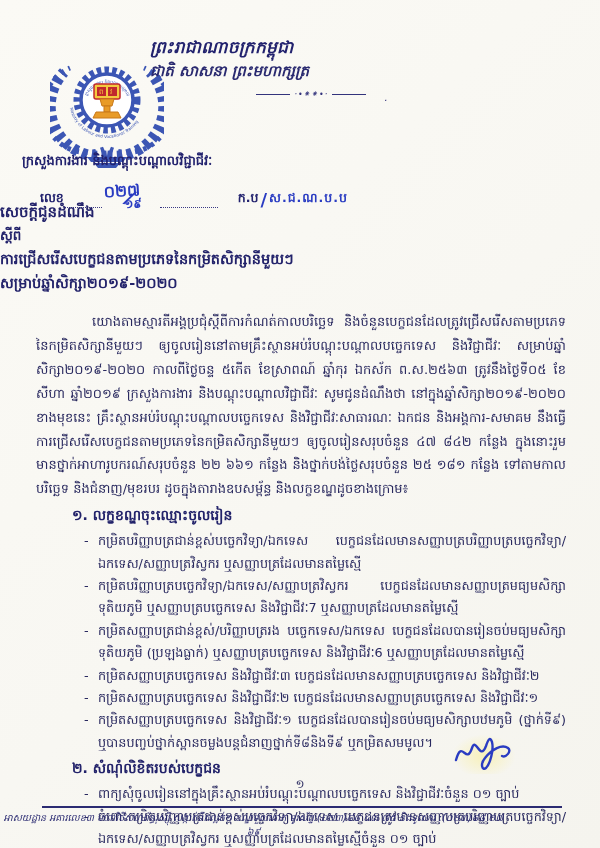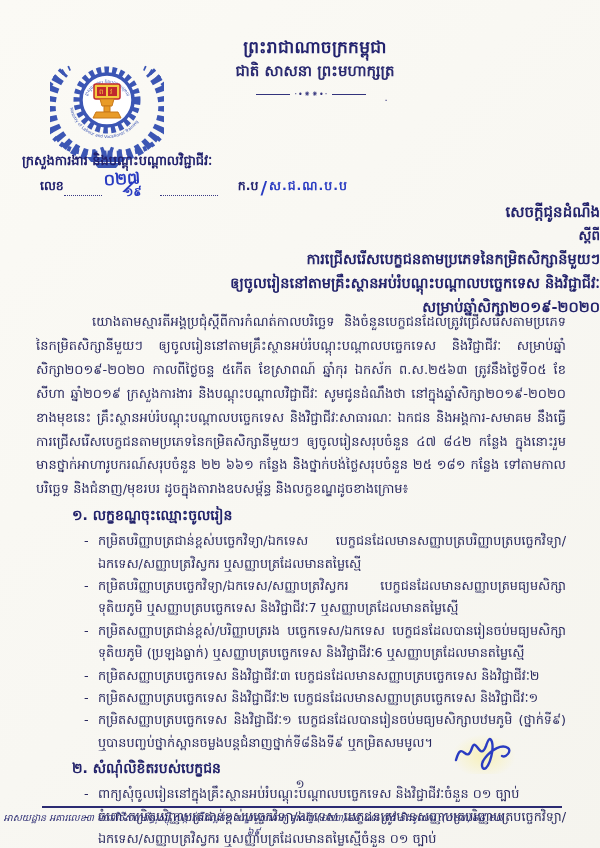--- a/index.html
+++ b/index.html
@@ -4,43 +4,43 @@
 <style>
   html,body{margin:0;padding:0;background:#888;}
   .page{
     position:relative;width:600px;height:848px;margin:0 auto;
     background:linear-gradient(135deg,#fbfaf5 0%,#f8f7f2 55%,#f5f4ee 100%);
     font-family:"DejaVu Sans","Liberation Sans",sans-serif;
     color:#262662;overflow:hidden;
   }
   
   .seal{position:absolute;left:50px;top:44px;width:114px;height:126px;}
-  .kingdom-block{position:absolute;left:150px;top:36px;width:330px;text-align:center;}
+  .kingdom-block{position:absolute;left:150px;top:36px;width:330px;font-style:italic;}
   .kingdom-title{font-size:17px;font-weight:bold;color:#22226e;letter-spacing:.3px;}
   .motto{font-size:15px;font-weight:bold;color:#2a2a70;}
   .hdr-divider{margin-top:6px;display:flex;align-items:center;justify-content:center;gap:4px;color:#33337c;}
   .hdr-divider .bar{display:inline-block;width:34px;border-top:1.4px solid #33337c;}
   .hdr-divider .orn{font-size:8px;letter-spacing:1px;}
   .hdr-divider .dot{font-size:10px;transform:translate(14px,3px);}
   
   .ministry{position:absolute;left:22px;top:152px;font-size:13px;font-weight:bold;color:#22226e;}
-  .refline{position:absolute;left:40px;top:175px;font-size:12.5px;font-weight:bold;color:#22226e;display:flex;align-items:flex-end;}
+  .refline{position:absolute;left:40px;top:187px;font-size:12.5px;font-weight:bold;color:#22226e;display:flex;align-items:flex-end;}
   .dots{display:inline-block;border-bottom:1.6px dotted #3a3a85;height:12px;}
   .dots.w1{width:38px;} .dots.w2{width:58px;}
   .hand{font-family:"DejaVu Sans","Liberation Sans",sans-serif;color:#2a3cc2;font-weight:bold;}
   .hand-frac{position:relative;display:inline-block;width:58px;height:20px;transform:rotate(-3deg);}
   .hand-frac .n{position:absolute;left:2px;top:-8px;font-size:16px;}
   .hand-frac .sl{position:absolute;left:26px;top:-2px;font-size:20px;transform:rotate(18deg);}
   .hand-frac .d{position:absolute;left:22px;top:8px;font-size:12px;}
   .ref-code{margin-left:4px;display:flex;align-items:flex-end;}
   .ref-code .pref{color:#22226e;padding-left:16px;}
   .ref-code .bigslash{color:#2a3cc2;font-size:18px;margin:0 2px;transform:translateY(2px);}
   .ref-code .suf{color:#2a3cc2;letter-spacing:1px;}
   
-  .titleblock{position:absolute;left:0;top:202px;width:600px;text-align:right;color:#23236b;font-weight:bold;}
+  .titleblock{position:absolute;left:0;top:202px;width:600px;text-align:left;color:#23236b;font-weight:bold;}
   .t1{font-size:15px;} .t2{font-size:13.5px;margin-top:3px;}
   .t3,.t4,.t5{font-size:14.5px;margin-top:3px;}
   
   .content{position:absolute;left:36px;top:310px;width:530px;}
   .bodytext{font-size:13px;line-height:1.84;text-align:justify;text-indent:56px;color:#29295f;margin:0;}
   .sec-head{font-size:14px;font-weight:bold;color:#22226a;margin:5px 0 3px 36px;}
   .bullets{margin-left:48px;}
   .bullet{display:flex;font-size:12.8px;line-height:1.75;color:#29295f;text-align:justify;}
   .bullet .dash{flex:0 0 14px;}
   .bullet .btxt{flex:1;}
@@ -122,21 +122,20 @@
       <span class="pref">ក.ប</span>
       <span class="bigslash">/</span>
       <span class="suf hand">ស.ជ.ណ.ប.ប</span>
     </span>
   </div>
 
   <div class="titleblock">
     <div class="t1">សេចក្តីជូនដំណឹង</div>
     <div class="t2">ស្តីពី</div>
     <div class="t3">ការជ្រើសរើសបេក្ខជនតាមប្រភេទនៃកម្រិតសិក្សានីមួយៗ</div>
-    <div class="t4">ឲ្យចូលរៀននៅតាមគ្រឹះស្ថានអប់រំបណ្តុះបណ្តាលបច្ចេកទេស និងវិជ្ជាជីវៈ</div>
     <div class="t5">សម្រាប់ឆ្នាំសិក្សា២០១៩-២០២០</div>
   </div>
 
   <div class="content">
     <p class="bodytext">យោងតាមស្មារតីអង្គប្រជុំស្តីពីការកំណត់កាលបរិច្ឆេទ និងចំនួនបេក្ខជនដែលត្រូវជ្រើសរើសតាមប្រភេទនៃកម្រិតសិក្សានីមួយៗ ឲ្យចូលរៀននៅតាមគ្រឹះស្ថានអប់រំបណ្តុះបណ្តាលបច្ចេកទេស និងវិជ្ជាជីវៈ សម្រាប់ឆ្នាំសិក្សា២០១៩-២០២០ កាលពីថ្ងៃចន្ទ ៥កើត ខែស្រាពណ៍ ឆ្នាំកុរ ឯកស័ក ព.ស.២៥៦៣ ត្រូវនឹងថ្ងៃទី០៥ ខែសីហា ឆ្នាំ២០១៩ ក្រសួងការងារ និងបណ្តុះបណ្តាលវិជ្ជាជីវៈ សូមជូនដំណឹងថា នៅក្នុងឆ្នាំសិក្សា២០១៩-២០២០ ខាងមុខនេះ គ្រឹះស្ថានអប់រំបណ្តុះបណ្តាលបច្ចេកទេស និងវិជ្ជាជីវៈសាធារណៈ ឯកជន និងអង្គការ-សមាគម នឹងធ្វើការជ្រើសរើសបេក្ខជនតាមប្រភេទនៃកម្រិតសិក្សានីមួយៗ ឲ្យចូលរៀនសរុបចំនួន ៤៧ ៨៤២ កន្លែង ក្នុងនោះរួមមានថ្នាក់អាហារូបករណ៍សរុបចំនួន ២២ ៦៦១ កន្លែង និងថ្នាក់បង់ថ្លៃសរុបចំនួន ២៥ ១៨១ កន្លែង ទៅតាមកាលបរិច្ឆេទ និងជំនាញ/មុខរបរ ដូចក្នុងតារាងឧបសម្ព័ន្ធ និងលក្ខខណ្ឌដូចខាងក្រោម៖</p>
 
     <div class="sec-head">១. លក្ខខណ្ឌចុះឈ្មោះចូលរៀន</div>
     <div class="bullets">
       <div class="bullet">
           <span class="dash">-</span>

